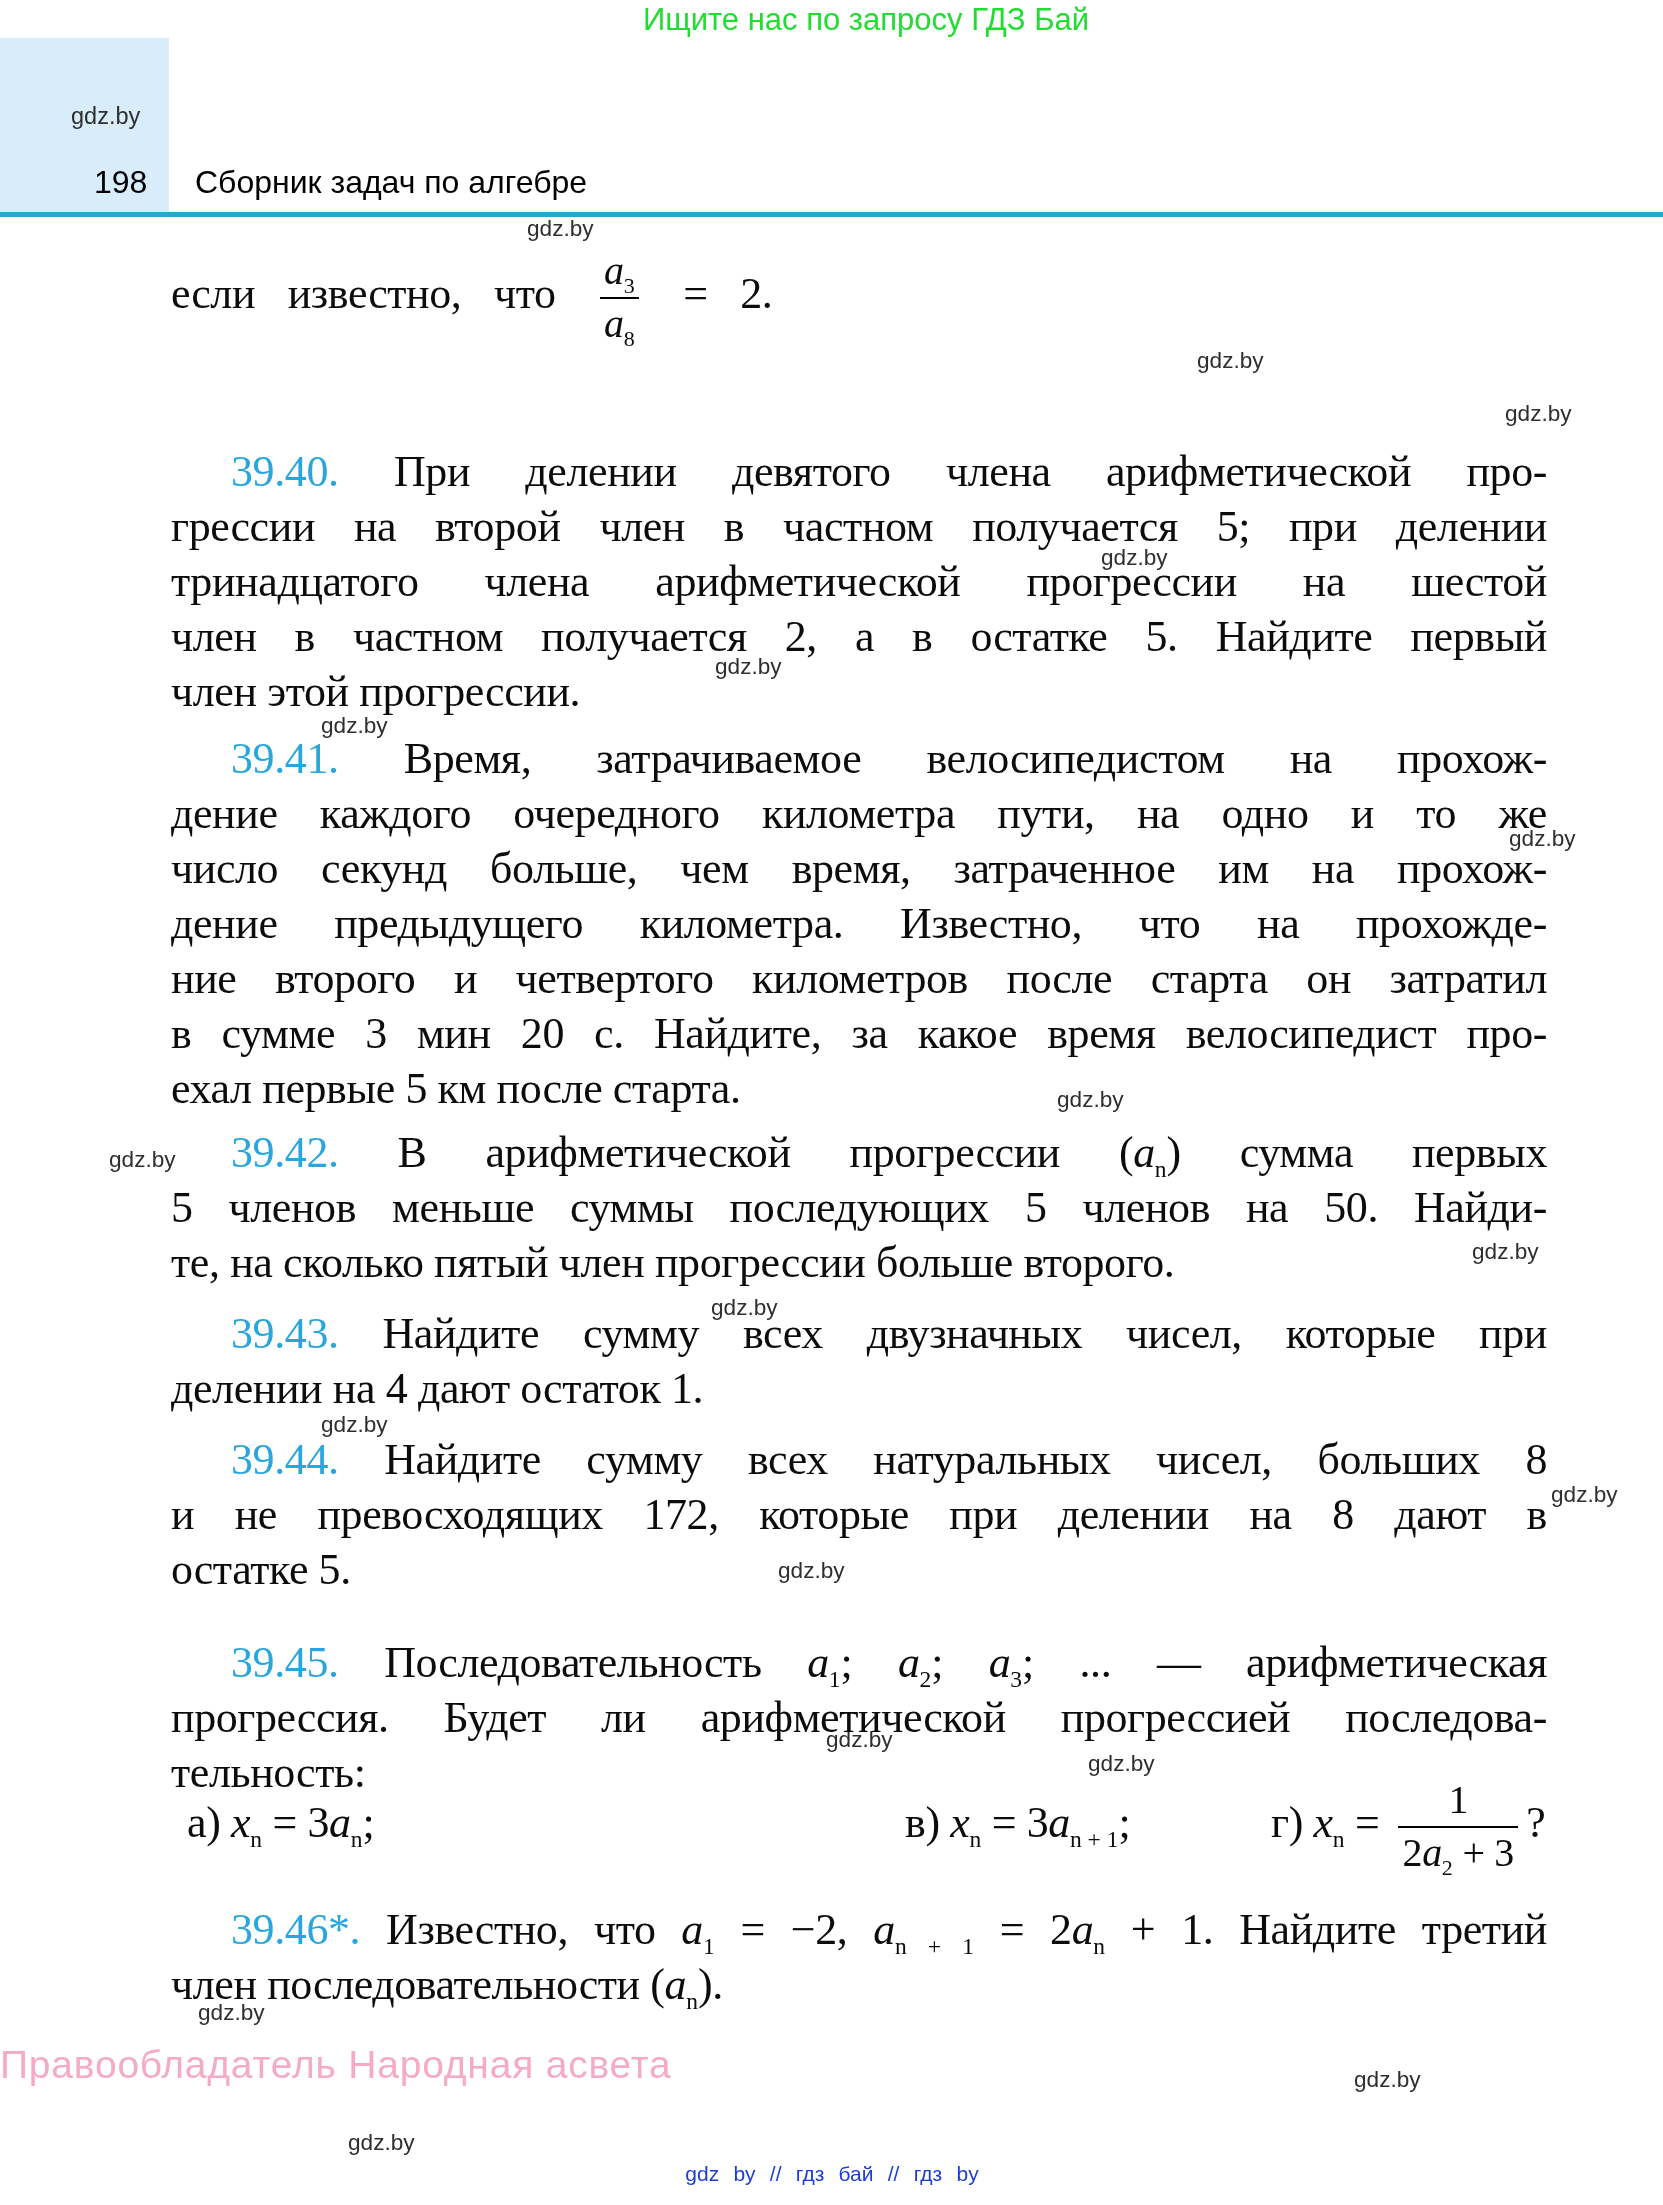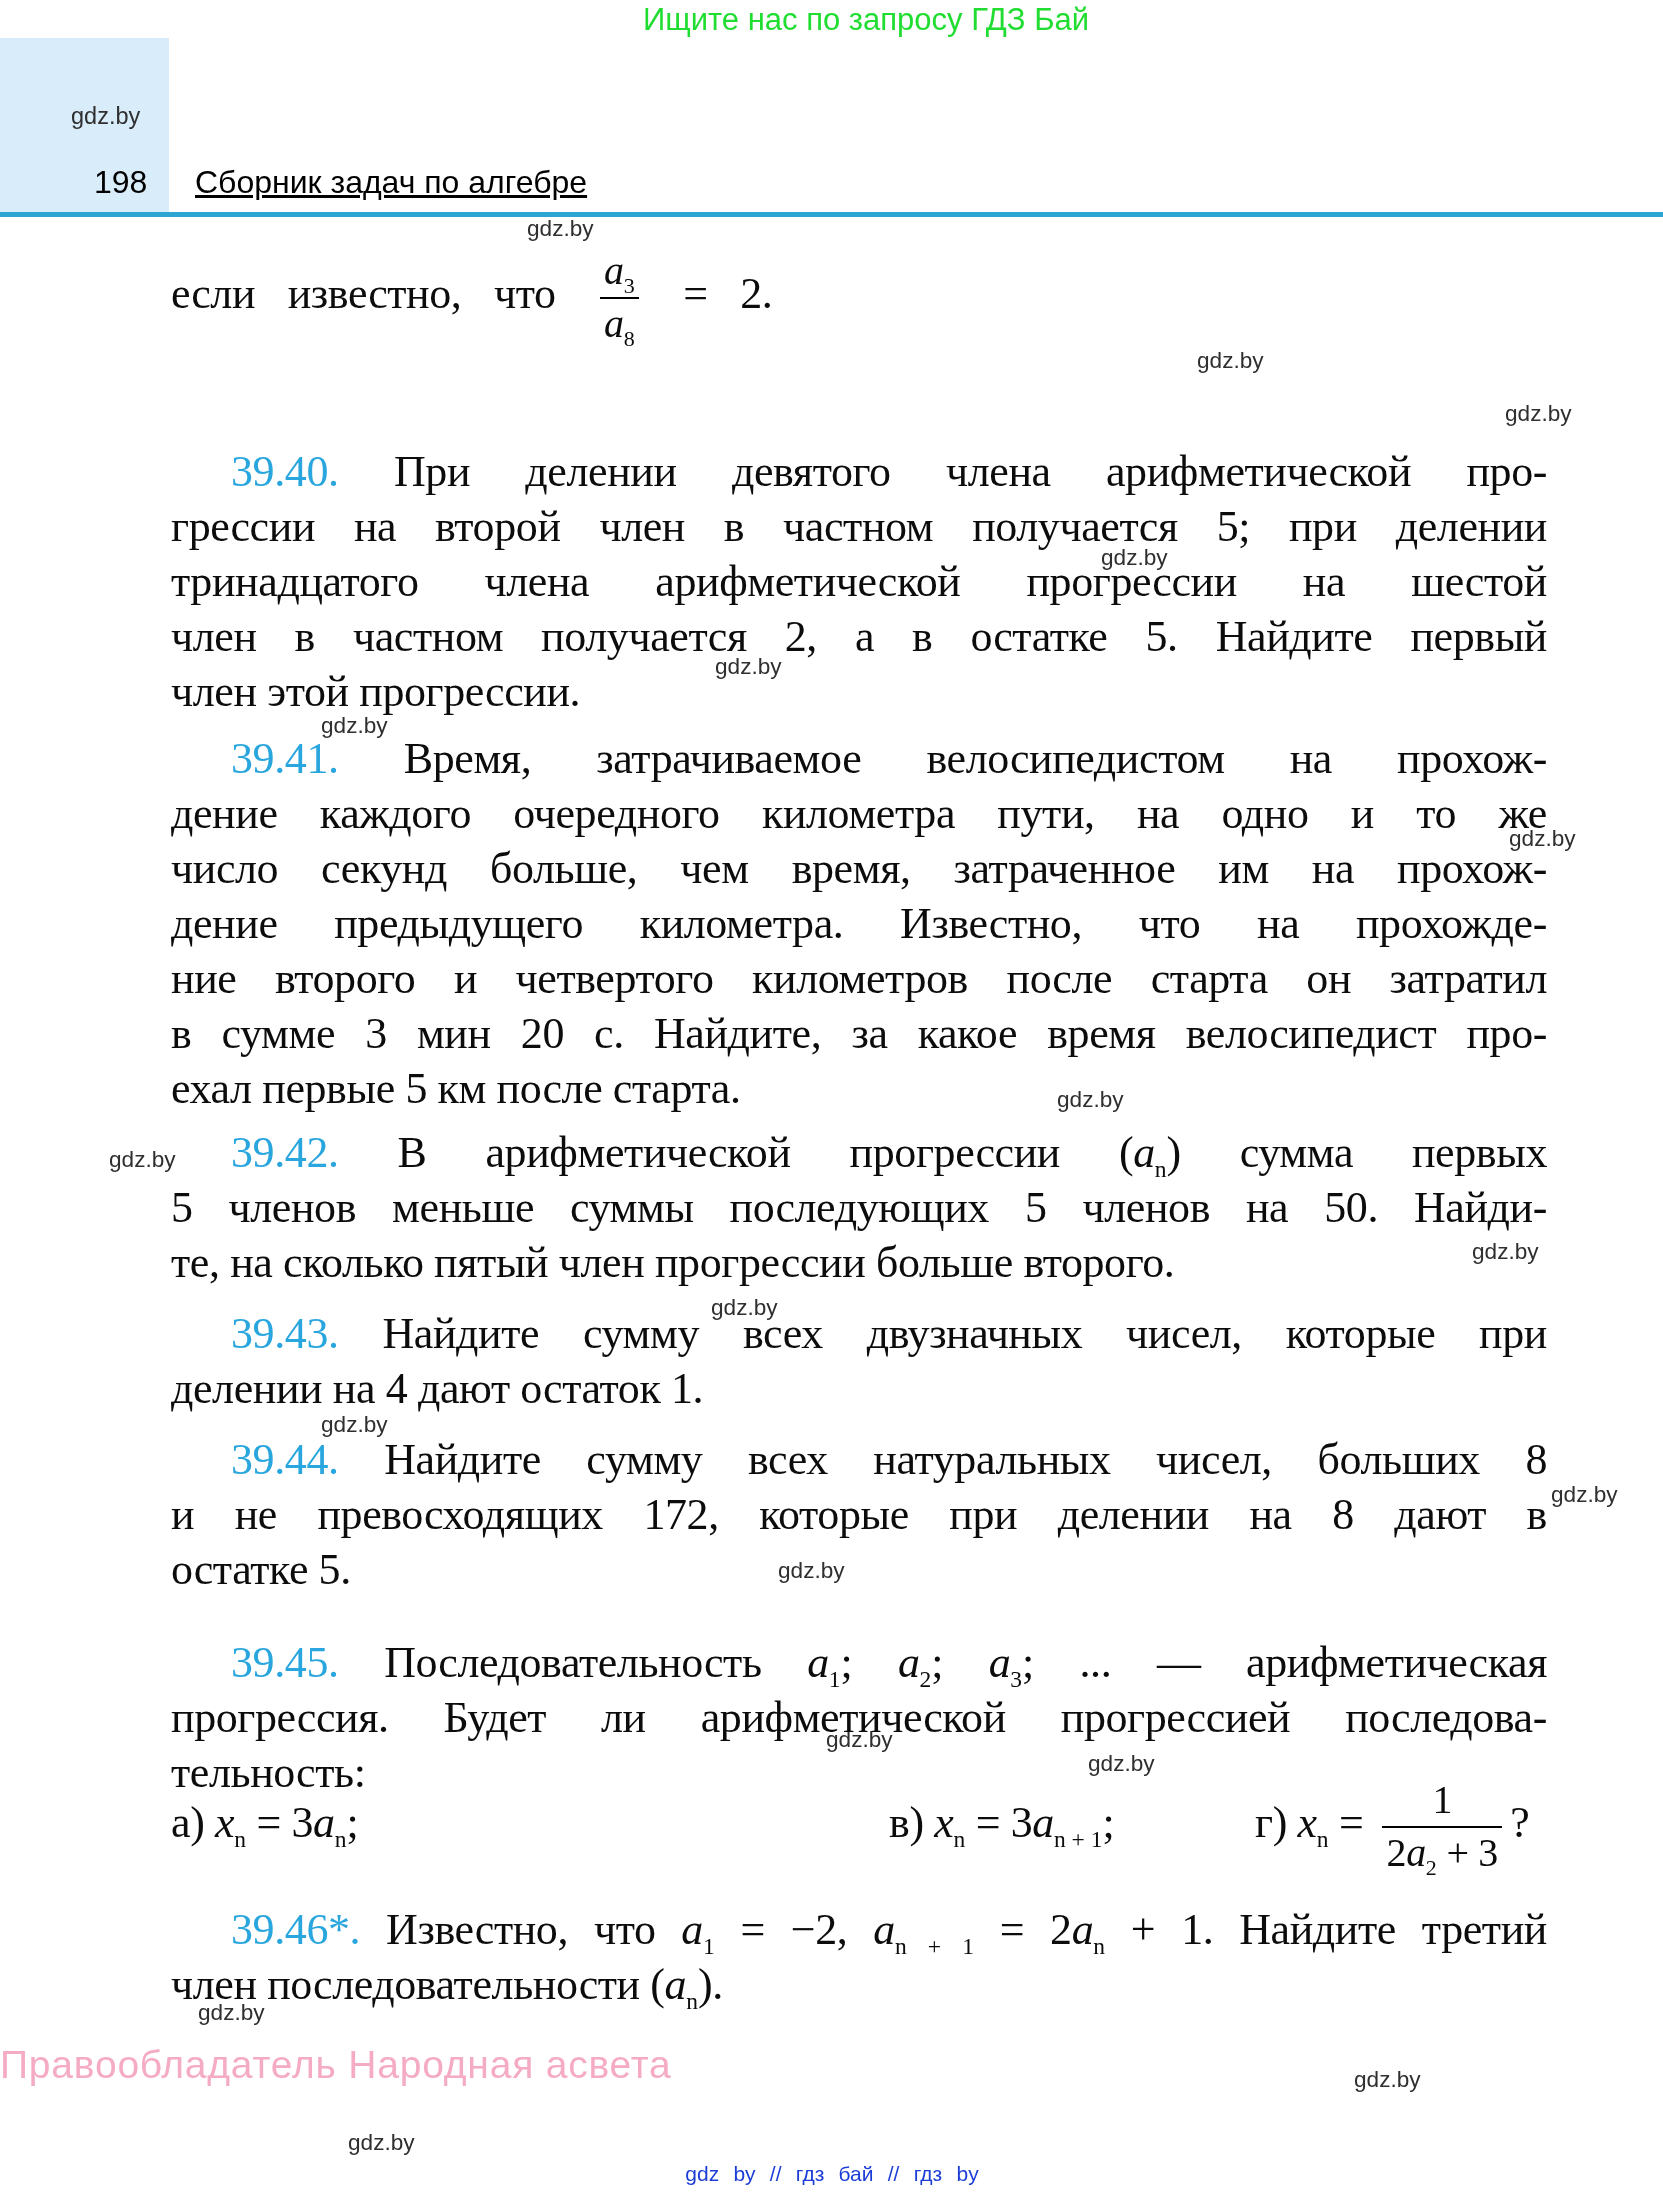--- a/index.html
+++ b/index.html
@@ -5,21 +5,21 @@
   html,body{margin:0;padding:0;background:#888;}
   .page{position:relative;width:1664px;height:2205px;background:#ffffff;overflow:hidden;
         font-family:"Liberation Serif","DejaVu Serif",serif;color:#0c0c0c;}
   .sans{font-family:"Liberation Sans","DejaVu Sans",sans-serif;}
 
   .promo{position:absolute;top:1.7px;left:0;width:100%;text-align:center;
          font-size:31px;color:var(--green);padding-left:34px;}
   .corner-box{position:absolute;left:0;top:38px;width:169px;height:174px;background:var(--boxblue);}
   .box-wm{position:absolute;left:71px;top:65px;font-size:23.5px;color:#2f2f2f;}
   .page-num{position:absolute;left:94px;top:164px;font-size:32px;color:#000;}
-  .book-title{position:absolute;left:195px;top:164px;font-size:32px;color:#000;text-decoration:underline;}
+  .book-title{position:absolute;left:195px;top:164px;font-size:32px;color:#000;}
   .rule{position:absolute;left:0;top:212px;width:100%;height:5px;background:var(--rule);}
 
   .wm{position:absolute;font-family:"Liberation Sans","DejaVu Sans",sans-serif;
       font-size:22.6px;color:#2f2f2f;white-space:nowrap;}
 
   .prob{position:absolute;left:171px;width:1376px;}
   .jline{height:55px;line-height:55px;font-size:44px;letter-spacing:-0.4px;
          text-align:justify;text-align-last:justify;white-space:normal;}
   .jline.last{text-align:left;text-align-last:left;}
   .fl{text-indent:60px;}
@@ -31,21 +31,21 @@
   .row2{height:101px;line-height:101px;font-size:44px;letter-spacing:-0.4px;
         text-align:left;word-spacing:22px;}
   .frac{display:inline-flex;flex-direction:column;align-items:center;vertical-align:middle;
         margin:0 11.7px;line-height:1;text-indent:0;word-spacing:0;}
   .frac .fn,.frac .fd{font-size:40px;line-height:1.05;padding:0 4.2px;white-space:nowrap;}
   .frac .bar{align-self:stretch;height:2.5px;background:#000;margin:4.2px 0;}
   .frac sub{font-size:22px;top:8.4px;}
 
   .fitems{position:absolute;left:171px;top:1776px;width:1425px;height:94px;}
   .fitem{position:absolute;top:0;height:94px;line-height:94px;font-size:44px;
-         letter-spacing:-0.4px;white-space:nowrap;}
+         letter-spacing:-0.4px;white-space:nowrap;margin-left:16px;}
 
   .copyright{position:absolute;top:2043px;left:0;width:100%;text-align:left;
              font-size:39px;letter-spacing:0.8px;color:var(--pink);}
   .links{position:absolute;top:2162px;left:0;width:100%;text-align:center;
          font-size:21px;word-spacing:8.4px;color:var(--link);cursor:pointer;}
 </style>
 </head>
 <body>
 
 <div class="page">

